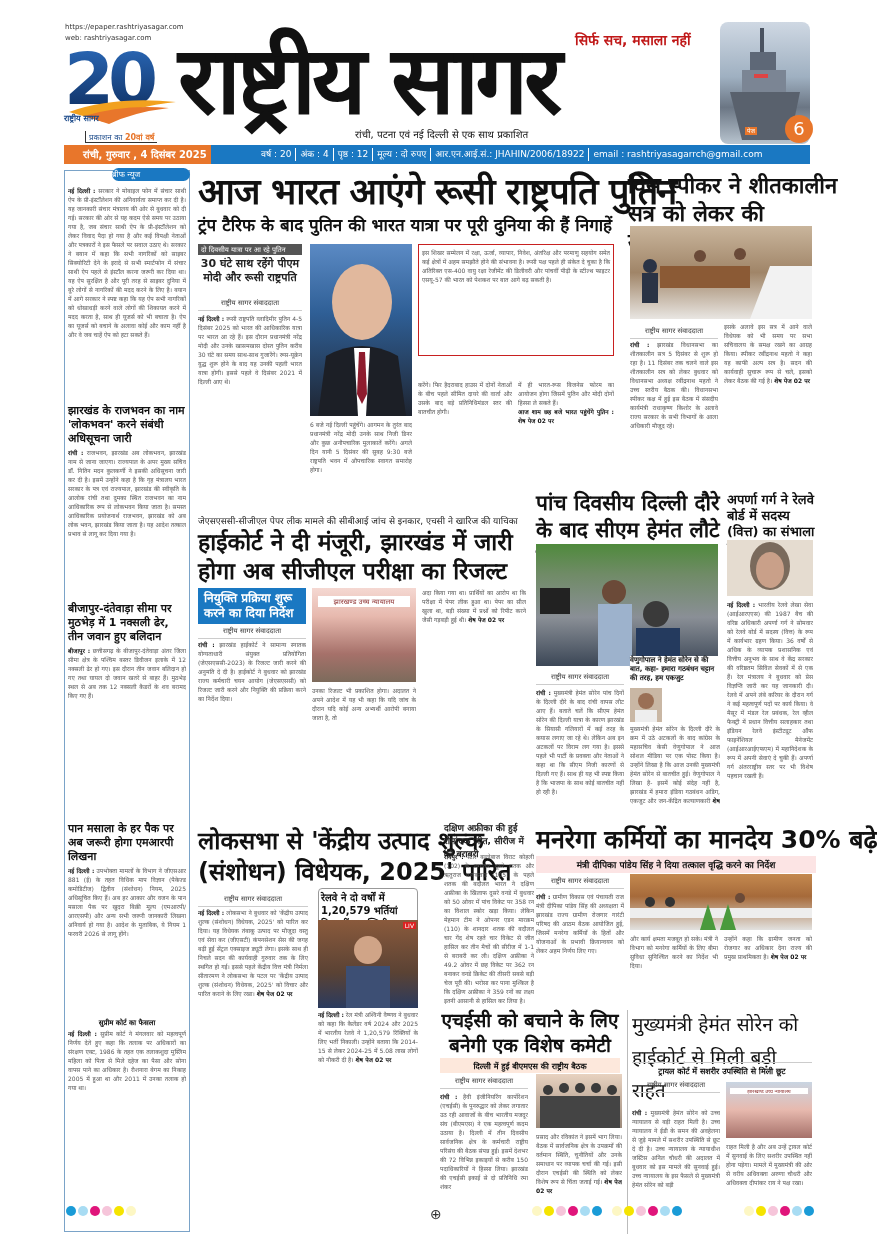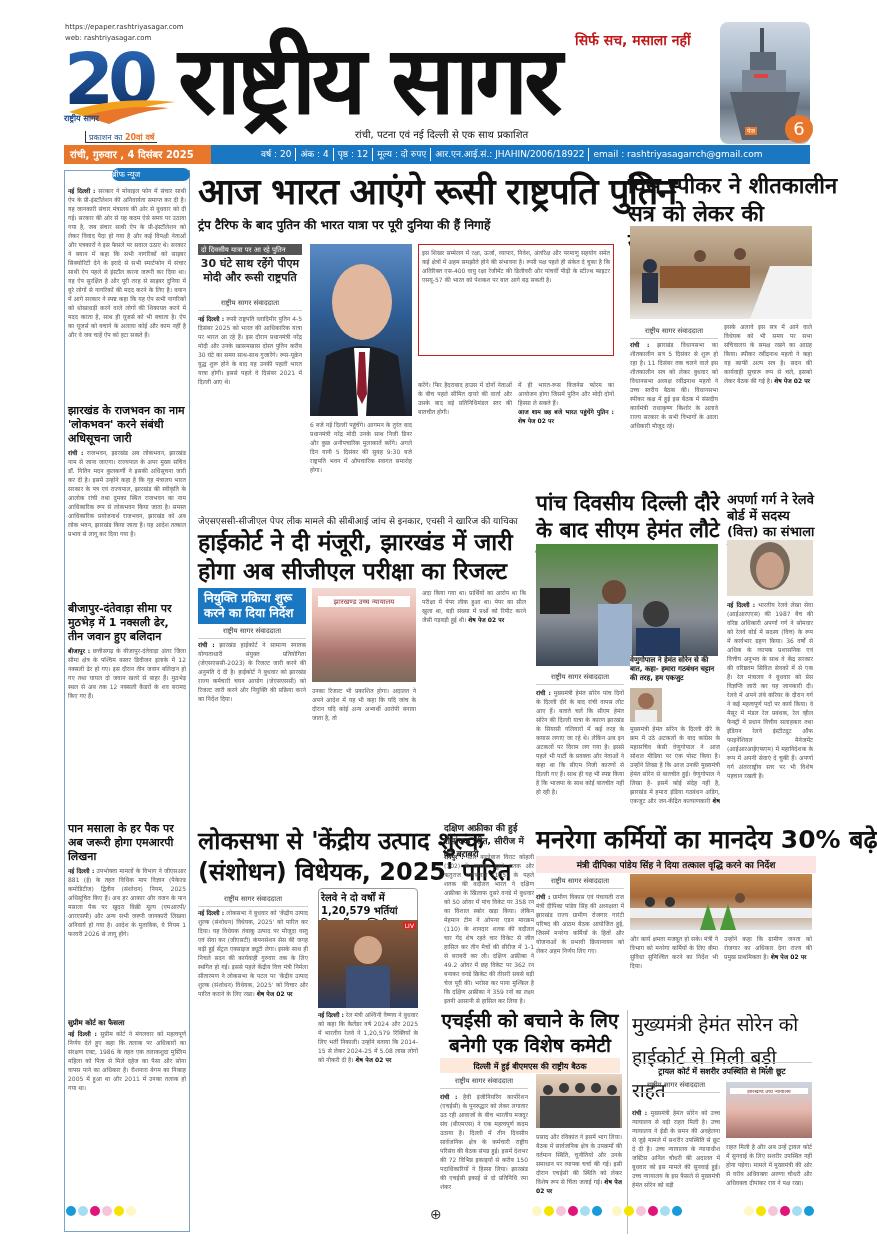--- a/index.html
+++ b/index.html
@@ -9,21 +9,21 @@
 .logo20{left:64px;top:40px;width:115px;height:86px}
 .logo-sub{left:64px;top:112px;font-size:8px;color:#1b4a8a;font-weight:bold}
 .logo-pub{left:85px;top:131px;font-size:8px;color:#1b4a8a;border-left:1px solid #333;border-bottom:1px solid #333;padding:0 3px}
 .logo-pub b{color:#e8762b}
 .masthead{left:178px;top:26px;font-family:"DejaVu Sans",sans-serif;font-size:94px;font-weight:bold;letter-spacing:-4px;line-height:110px;color:#111}
 .tagline{left:575px;top:30px;font-size:14px;font-weight:bold;color:#c01818}
 .pubinfo{left:355px;top:127px;font-size:10px;color:#111}
 .shipbox{left:720px;top:22px;width:90px;height:122px;border-radius:8px;background:linear-gradient(180deg,#cfd8e3 0%,#9fb0c1 45%,#6b7684 70%,#b8c4cf 100%)}
 .ship-num{left:785px;top:115px;width:28px;height:28px;border-radius:50%;background:#e8762b;color:#fff;font-size:18px;text-align:center;line-height:28px}
 .ship-tag{left:745px;top:127px;font-size:6px;background:#e8762b;color:#fff;padding:0 2px}
-.datebar{left:64px;top:145px;width:147px;height:19px;background:#e8762b;color:#fff;font-size:10px;font-weight:bold;line-height:19px;padding-left:6px}
+.datebar{left:64px;top:145px;width:147px;height:19px;background:#e8762b;color:#fff;font-size:10px;font-weight:bold;line-height:19px;padding-left:19px}
 .infobar{left:211px;top:145px;width:599px;height:19px;background:#1a78c2;color:#fff;font-size:9px;line-height:19px;display:flex;gap:4px;padding-left:50px}
 .infobar span{white-space:nowrap}
 .sep{border-left:1px solid #fff;height:13px;margin-top:3px}
 .col{font-size:6px;line-height:9px;color:#555;text-align:justify;overflow:hidden}
 .col b{color:#111}
 .brief{left:64px;top:170px;width:126px;height:1062px;border:1px solid #7aa3c8}
 .brief-tab{left:112px;top:168px;width:78px;height:13px;background:#1a78c2;color:#fff;font-size:8px;text-align:left;border-radius:7px;line-height:13px}
 .bh{font-size:11px;font-weight:bold;line-height:14px;color:#111}
 .h1{font-size:36px;font-weight:bold;letter-spacing:-1px;line-height:40px;color:#111}
 .h2{font-size:17px;font-weight:bold;line-height:22px;color:#111}
@@ -108,26 +108,26 @@
 </div>
 <div class="abs" style="left:68px;top:602px;width:118px">
   <div class="bh">बीजापुर-दंतेवाड़ा सीमा पर मुठभेड़ में 1 नक्सली ढेर, तीन जवान हुए बलिदान</div>
   <div class="col" style="height:120px;margin-top:2px"><b>बीजापुर :</b> <span>छत्तीसगढ़ के बीजापुर-दंतेवाड़ा अंतर जिला सीमा क्षेत्र के पश्चिम बस्तर डिवीजन इलाके में 12 नक्सली ढेर हो गए। इस दौरान तीन जवान बलिदान हो गए तथा घायल दो जवान खतरे से बाहर हैं। मुठभेड़ स्थल से अब तक 12 नक्सली कैडरों के शव बरामद किए गए हैं।</span></div>
 </div>
 <div class="abs" style="left:68px;top:822px;width:118px">
   <div class="bh">पान मसाला के हर पैक पर अब जरूरी होगा एमआरपी लिखना</div>
   <div class="col" style="height:162px;margin-top:2px"><b>नई दिल्ली :</b> <span>उपभोक्ता मामलों के विभाग ने जीएसआर 881 (ई) के तहत विधिक माप विज्ञान (पैकेज्ड कमोडिटीज) द्वितीय (संशोधन) नियम, 2025 अधिसूचित किए हैं। अब हर आकार और वजन के पान मसाला पैक पर खुदरा बिक्री मूल्य (एमआरपी/आरएसपी) और अन्य सभी जरूरी जानकारी लिखना अनिवार्य हो गया है। आदेश के मुताबिक, ये नियम 1 फरवरी 2026 से लागू होंगे।</span></div>
 </div>
 <div class="abs" style="left:68px;top:1018px;width:118px">
-  <div style="font-size:7px;text-align:left;font-weight:bold">सुप्रीम कोर्ट का फैसला</div>
+  <div style="font-size:7px;text-align:center;font-weight:bold">सुप्रीम कोर्ट का फैसला</div>
   <div class="col" style="height:150px;margin-top:2px"><b>नई दिल्ली :</b> <span>सुप्रीम कोर्ट ने मंगलवार को महत्वपूर्ण निर्णय देते हुए कहा कि तलाक पर अधिकारों का संरक्षण एक्ट, 1986 के तहत एक तलाकशुदा मुस्लिम महिला को पिता से मिले दहेज का पैसा और सोना वापस पाने का अधिकार है। रौशनारा बेगम का निकाह 2005 में हुआ था और 2011 में उनका तलाक हो गया था।</span></div>
 </div>
 
 <div class="abs h1" style="left:198px;top:172px;width:420px;white-space:nowrap">आज भारत आएंगे रूसी राष्ट्रपति पुतिन</div>
-<div class="abs h2" style="left:198px;top:214px;width:420px;white-space:nowrap;font-size:12px">ट्रंप टैरिफ के बाद पुतिन की भारत यात्रा पर पूरी दुनिया की हैं निगाहें</div>
+<div class="abs h2" style="left:198px;top:214px;width:420px;white-space:nowrap;font-size:17px">ट्रंप टैरिफ के बाद पुतिन की भारत यात्रा पर पूरी दुनिया की हैं निगाहें</div>
 
 <div class="abs" style="left:198px;top:244px;width:104px;background:#555;color:#fff;font-size:7px;padding:1px 3px">दो दिवसीय यात्रा पर आ रहे पुतिन</div>
 <div class="abs" style="left:198px;top:257px;width:104px;font-size:11px;font-weight:bold;line-height:14px;text-align:center;color:#222">30 घंटे साथ रहेंगे पीएम मोदी और रूसी राष्ट्रपति</div>
 <div class="abs reporter" style="left:198px;top:298px;width:104px">राष्ट्रीय सागर संवाददाता</div>
 <div class="abs col" style="left:198px;top:314px;width:104px;height:190px"><b>नई दिल्ली :</b> <span>रूसी राष्ट्रपति व्लादिमीर पुतिन 4-5 दिसंबर 2025 को भारत की आधिकारिक यात्रा पर भारत आ रहे हैं। इस दौरान प्रधानमंत्री नरेंद्र मोदी और उनके खासमखास दोस्त पुतिन करीब 30 घंटे का समय साथ-साथ गुजारेंगे। रूस-यूक्रेन युद्ध शुरू होने के बाद यह उनकी पहली भारत यात्रा होगी। इससे पहले वे दिसंबर 2021 में दिल्ली आए थे।</span></div>
 
 <div class="abs photo" style="left:310px;top:244px;width:102px;height:172px;background:linear-gradient(180deg,#5b8ac4 0%,#2f5f96 40%,#1e2430 100%)">
   <svg width="102" height="172" viewBox="0 0 102 172">
     <ellipse cx="52" cy="58" rx="30" ry="38" fill="#e1b89d"></ellipse>
     <path d="M8 172 L16 112 Q52 92 88 112 L96 172 Z" fill="#1c1f26"></path>

